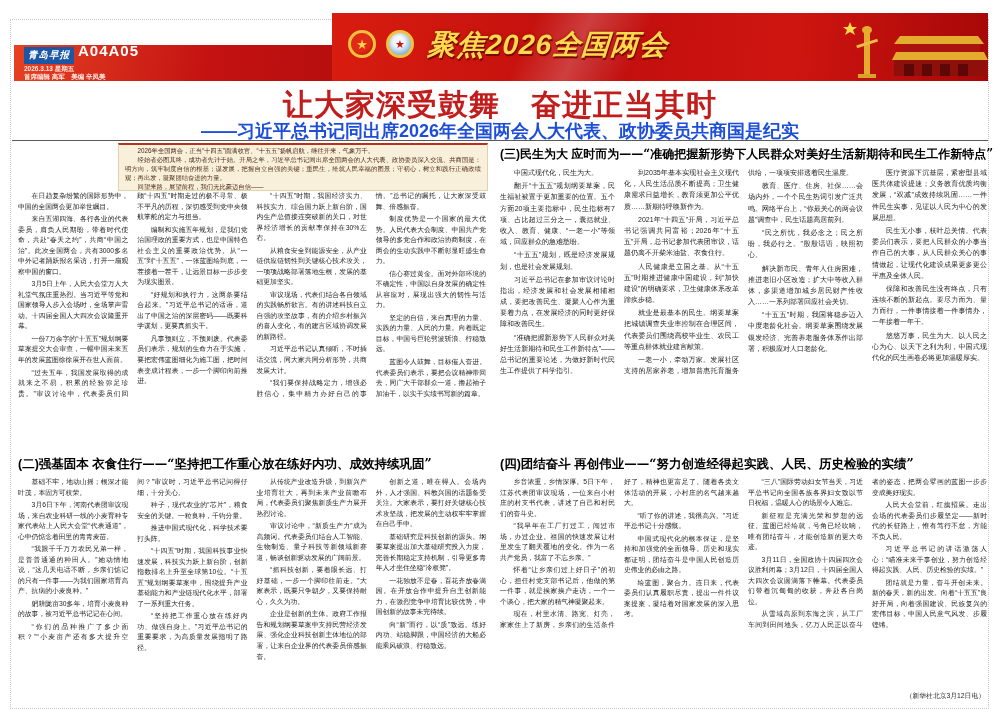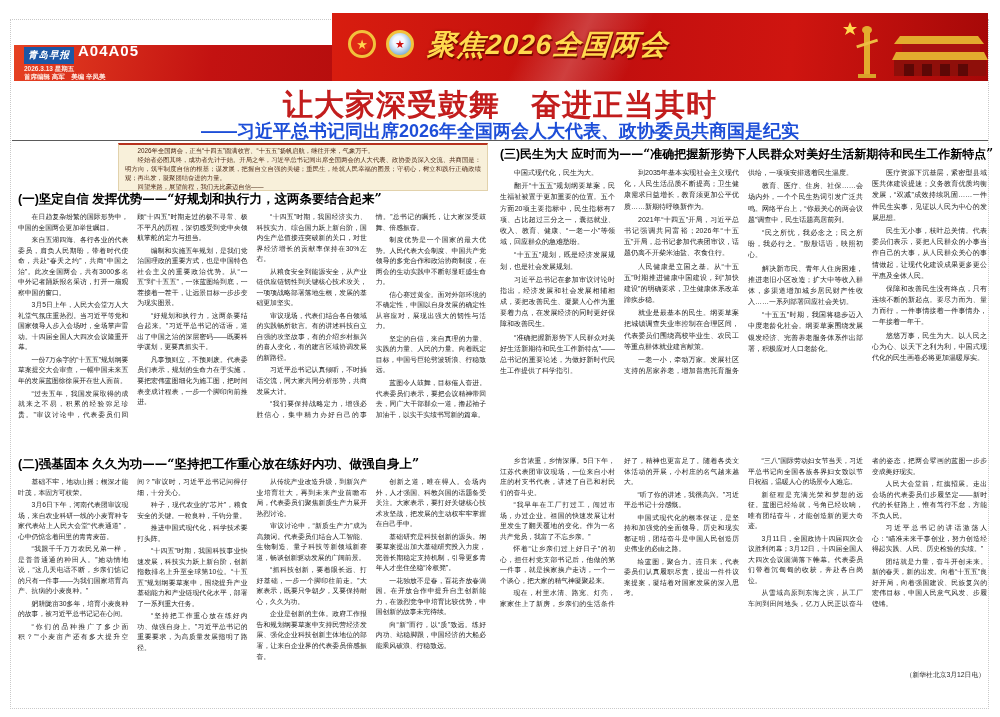--- a/index.html
+++ b/index.html
@@ -101,21 +101,20 @@
 <div class="abs subhead">——习近平总书记同出席2026年全国两会人大代表、政协委员共商国是纪实</div>
 <div class="abs rule"></div>
 
 <div class="abs intro">
     <p>2026年全国两会，正当“十四五”圆满收官、“十五五”扬帆启航，继往开来，气象万千。</p>
     <p>经始者必图其终，成功者先计于始。开局之年，习近平总书记同出席全国两会的人大代表、政协委员深入交流、共商国是：明方向，筑牢制度自信的根基；谋发展，把握自立自强的关键；重民生，绘就人民幸福的图景；守初心，树立和践行正确政绩观；再出发，凝聚团结奋进的力量。</p>
     <p>回望来路，展望前程，我们无比豪迈自信——</p>
   </div>
 
 <div class="abs section s1">
-  <h2 class="sec-head"><span>(一)坚定自信 发挥优势</span><span class="quote">——“好规划和执行力，这两条要结合起来”</span></h2>
   <div class="sec-body">
       <p>在日趋复杂纷繁的国际形势中，中国的全国两会更加举世瞩目。</p>
       <p>来自五湖四海、各行各业的代表委员，肩负人民期盼，带着时代使命，共赴“春天之约”，共商“中国之治”。此次全国两会，共有3000多名中外记者踊跃报名采访，打开一扇观察中国的窗口。</p>
       <p>3月5日上午，人民大会堂万人大礼堂气氛庄重热烈。当习近平等党和国家领导人步入会场时，全场掌声雷动。十四届全国人大四次会议隆重开幕。</p>
       <p>一份7万余字的“十五五”规划纲要草案提交大会审查，一幅中国未来五年的发展蓝图徐徐展开在世人面前。</p>
       <p>“过去五年，我国发展取得的成就来之不易，积累的经验弥足珍贵。”审议讨论中，代表委员们回顾“十四五”时期走过的极不寻常、极不平凡的历程，深切感受到党中央领航掌舵的定力与担当。</p>
       <p>编制和实施五年规划，是我们党治国理政的重要方式，也是中国特色社会主义的重要政治优势。从“一五”到“十五五”，一张蓝图绘到底，一茬接着一茬干，让远景目标一步步变为现实图景。</p>
       <p>“好规划和执行力，这两条要结合起来。”习近平总书记的话语，道出了中国之治的深层密码——既要科学谋划，更要真抓实干。</p>
       <p>凡事预则立，不预则废。代表委员们表示，规划的生命力在于实施，要把宏伟蓝图细化为施工图，把时间表变成计程表，一步一个脚印向前推进。</p>
       <p>“十四五”时期，我国经济实力、科技实力、综合国力跃上新台阶，国内生产总值接连突破新的关口，对世界经济增长的贡献率保持在30%左右。</p>
@@ -124,21 +123,21 @@
       <p>习近平总书记认真倾听，不时插话交流，同大家共同分析形势，共商发展大计。</p>
       <p>“我们要保持战略定力，增强必胜信心，集中精力办好自己的事情。”总书记的嘱托，让大家深受鼓舞、倍感振奋。</p>
       <p>制度优势是一个国家的最大优势。人民代表大会制度、中国共产党领导的多党合作和政治协商制度，在两会的生动实践中不断彰显旺盛生命力。</p>
       <p>信心赛过黄金。面对外部环境的不确定性，中国以自身发展的确定性从容应对，展现出强大的韧性与活力。</p>
       <p>坚定的自信，来自真理的力量、实践的力量、人民的力量。向着既定目标，中国号巨轮劈波斩浪、行稳致远。</p>
       <p>蓝图令人鼓舞，目标催人奋进。代表委员们表示，要把会议精神带回去，同广大干部群众一道，撸起袖子加油干，以实干实绩书写新的篇章。</p>
     </div>
 </div>
 
 <div class="abs section s2">
-  <h2 class="sec-head"><span>(二)强基固本 久久为功</span><span class="quote">——“坚持把工作重心放在练好内功、做强自身上”</span></h2>
+  <h2 class="sec-head"><span>(二)强基固本 衣食住行</span><span class="quote">——“坚持把工作重心放在练好内功、成效持续巩固”</span></h2>
   <div class="sec-body">
       <p>基础不牢，地动山摇；根深才能叶茂，本固方可枝荣。</p>
       <p>3月6日下午，河南代表团审议现场，来自农业科研一线的小麦育种专家代表站上人民大会堂“代表通道”，心中仍惦念着田里的青青麦苗。</p>
       <p>“我跟千千万万农民兄弟一样，是普普通通的种田人。”她动情地说，“这几天电话不断，乡亲们惦记的只有一件事——为我们国家培育高产、抗病的小麦良种。”</p>
       <p>躬耕陇亩30多年，培育小麦良种的故事，被习近平总书记记在心间。</p>
       <p>“你们的品种推广了多少面积？”“小麦亩产还有多大提升空间？”审议时，习近平总书记问得仔细，十分关心。</p>
       <p>种子，现代农业的“芯片”，粮食安全的关键。一粒良种，千钧分量。</p>
       <p>推进中国式现代化，科学技术要打头阵。</p>
       <p>“十四五”时期，我国科技事业快速发展，科技实力跃上新台阶，创新指数排名上升至全球第10位。“十五五”规划纲要草案中，围绕提升产业基础能力和产业链现代化水平，部署了一系列重大任务。</p>
       <p>“坚持把工作重心放在练好内功、做强自身上。”习近平总书记的重要要求，为高质量发展指明了路径。</p>
@@ -171,20 +170,21 @@
       <p>解决新市民、青年人住房困难，推进老旧小区改造；扩大中等收入群体，多渠道增加城乡居民财产性收入……一系列部署回应社会关切。</p>
       <p>“十五五”时期，我国将稳步迈入中度老龄化社会。纲要草案围绕发展银发经济、完善养老服务体系作出部署，积极应对人口老龄化。</p>
       <p>医疗资源下沉基层，紧密型县域医共体建设提速；义务教育优质均衡发展，“双减”成效持续巩固……一件件民生实事，见证以人民为中心的发展思想。</p>
       <p>民生无小事，枝叶总关情。代表委员们表示，要把人民群众的小事当作自己的大事，从人民群众关心的事情做起，让现代化建设成果更多更公平惠及全体人民。</p>
       <p>保障和改善民生没有终点，只有连续不断的新起点。要尽力而为、量力而行，一件事情接着一件事情办，一年接着一年干。</p>
       <p>悠悠万事，民生为大。以人民之心为心、以天下之利为利，中国式现代化的民生画卷必将更加温暖厚实。</p>
     </div>
 </div>
 
 <div class="abs section s4">
+  <h2 class="sec-head"><span>(四)团结奋斗 再创伟业</span><span class="quote">——“努力创造经得起实践、人民、历史检验的实绩”</span></h2>
   <div class="sec-body">
       <p>乡音浓重，乡情深厚。5日下午，江苏代表团审议现场，一位来自小村庄的村支书代表，讲述了自己和村民们的奋斗史。</p>
       <p>“我早年在工厂打过工，闯过市场，办过企业。祖国的快速发展让村里发生了翻天覆地的变化。作为一名共产党员，我富了不忘乡亲。”</p>
       <p>怀着“让乡亲们过上好日子”的初心，担任村党支部书记后，他做的第一件事，就是挨家挨户走访，一个一个谈心，把大家的精气神凝聚起来。</p>
       <p>现在，村里水清、路宽、灯亮，家家住上了新房，乡亲们的生活条件好了，精神也更富足了。随着各类文体活动的开展，小村庄的名气越来越大。</p>
       <p>“听了你的讲述，我很高兴。”习近平总书记十分感慨。</p>
       <p>中国式现代化的根本保证，是坚持和加强党的全面领导。历史和现实都证明，团结奋斗是中国人民创造历史伟业的必由之路。</p>
       <p>绘蓝图，聚合力。连日来，代表委员们认真履职尽责，提出一件件议案提案，凝结着对国家发展的深入思考。</p>
       <p>“三八”国际劳动妇女节当天，习近平总书记向全国各族各界妇女致以节日祝福，温暖人心的场景令人难忘。</p>
       <p>新征程是充满光荣和梦想的远征。蓝图已经绘就，号角已经吹响，唯有团结奋斗，才能创造新的更大奇迹。</p>

